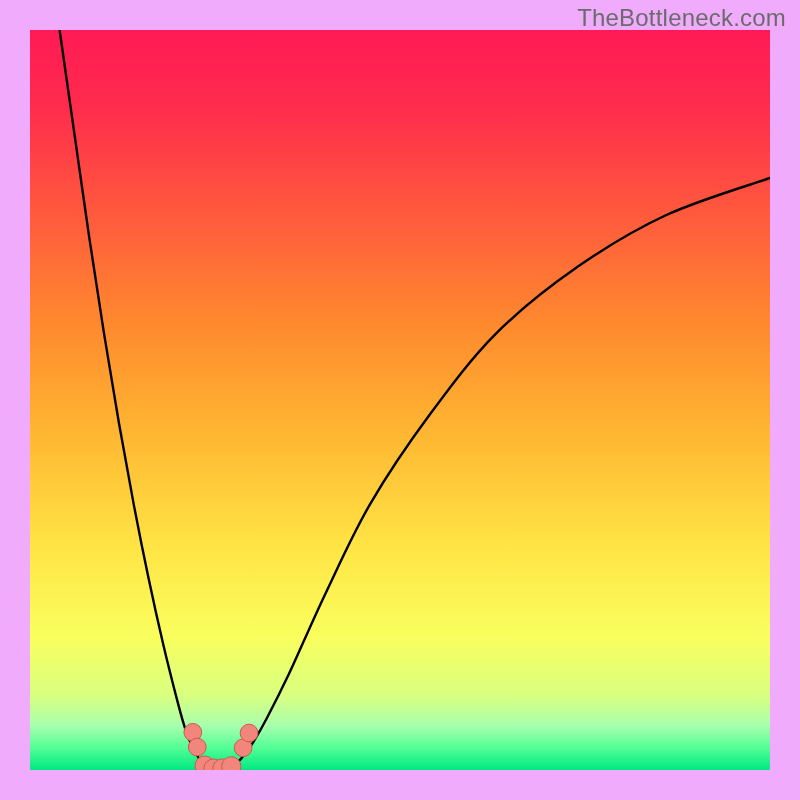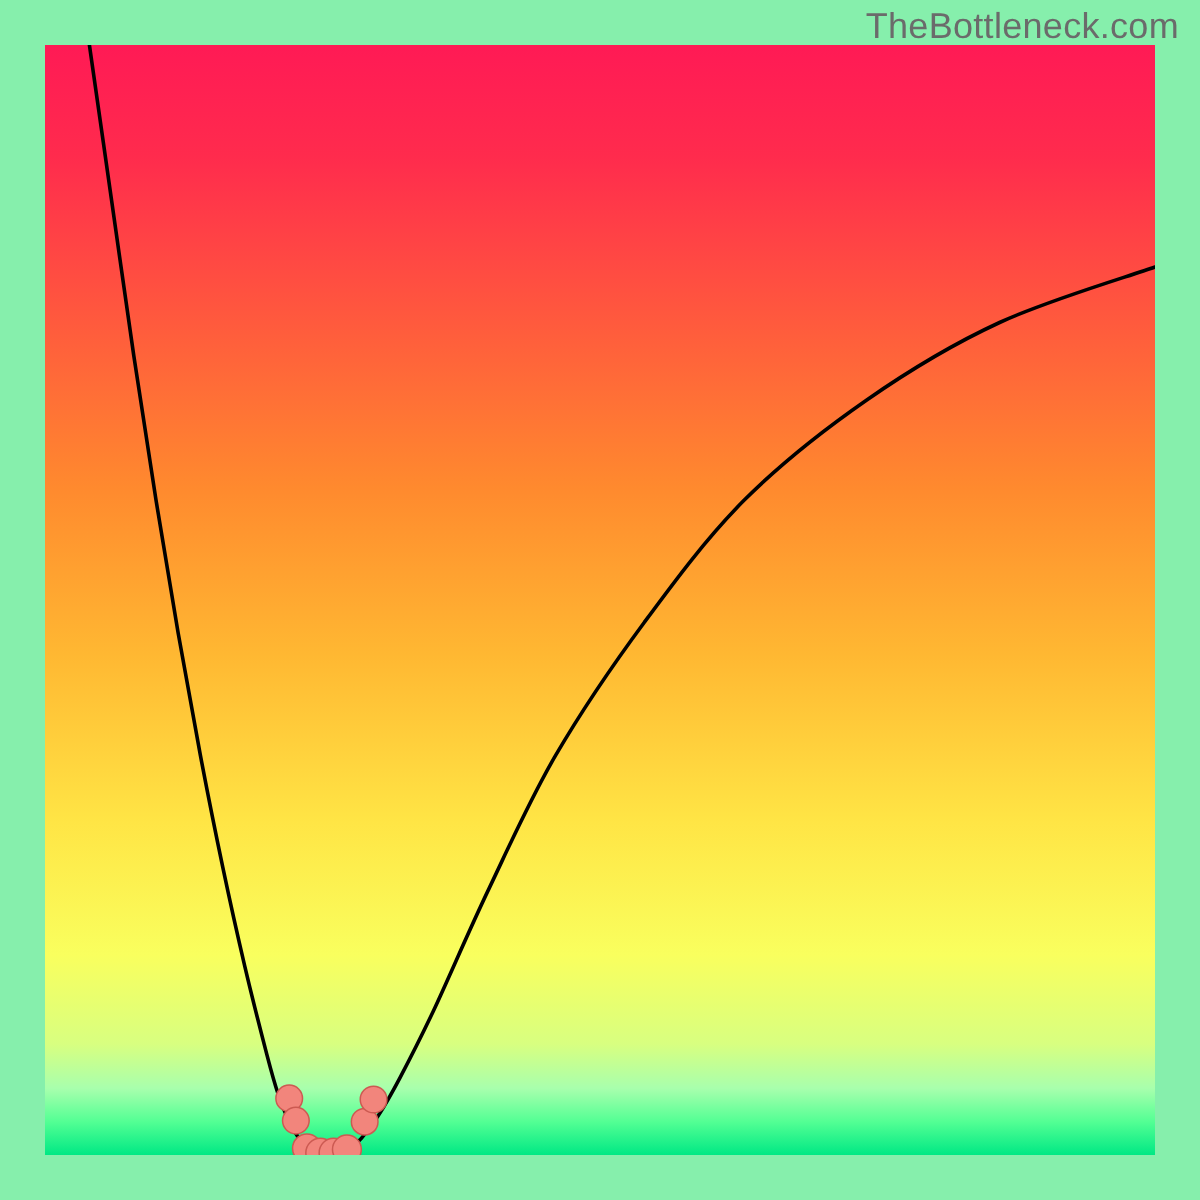--- a/index.html
+++ b/index.html
@@ -10,21 +10,21 @@
     background: #000;
     overflow: hidden;
     font-family: Arial, Helvetica, sans-serif;
   }
   .frame {
     position: absolute;
     left: 0;
     top: 0;
     width: 800px;
     height: 800px;
-    background: #86efac;
+    background: #f0abfc;
   }
   .watermark {
     position: absolute;
     top: 4px;
     right: 14px;
     color: #6b6b6b;
     font-size: 24px;
     font-weight: 500;
     letter-spacing: 0.2px;
     z-index: 5;

